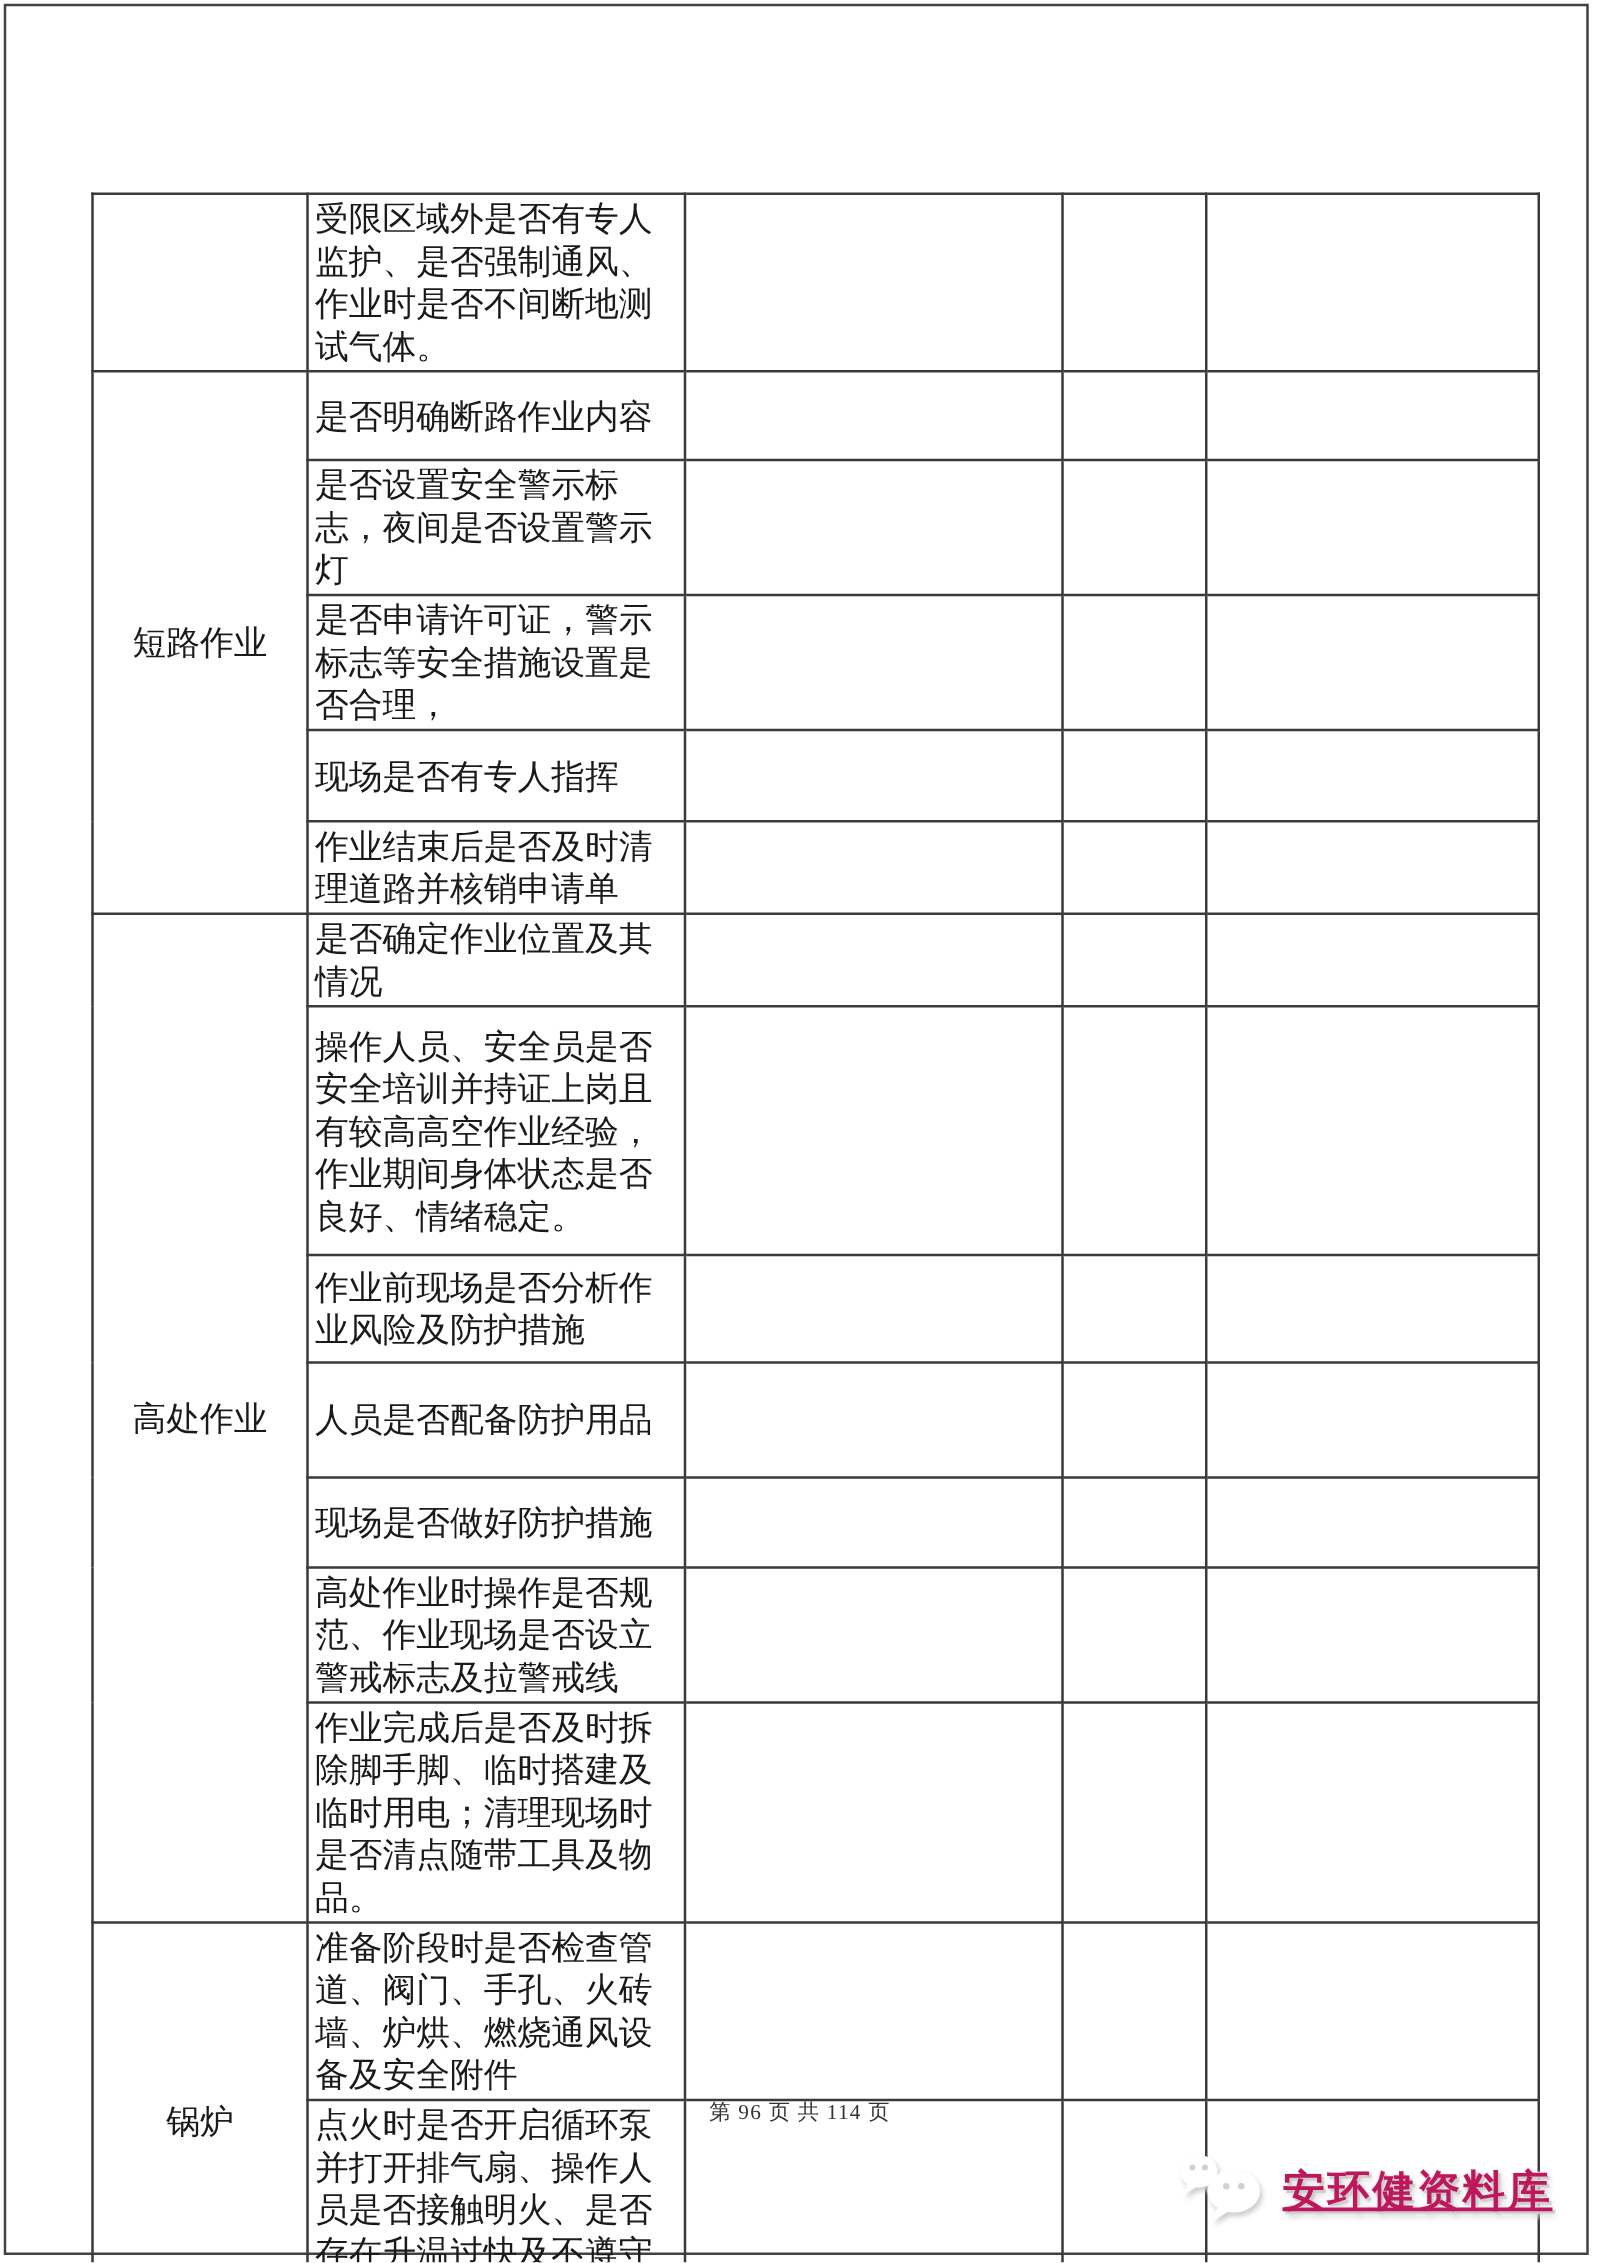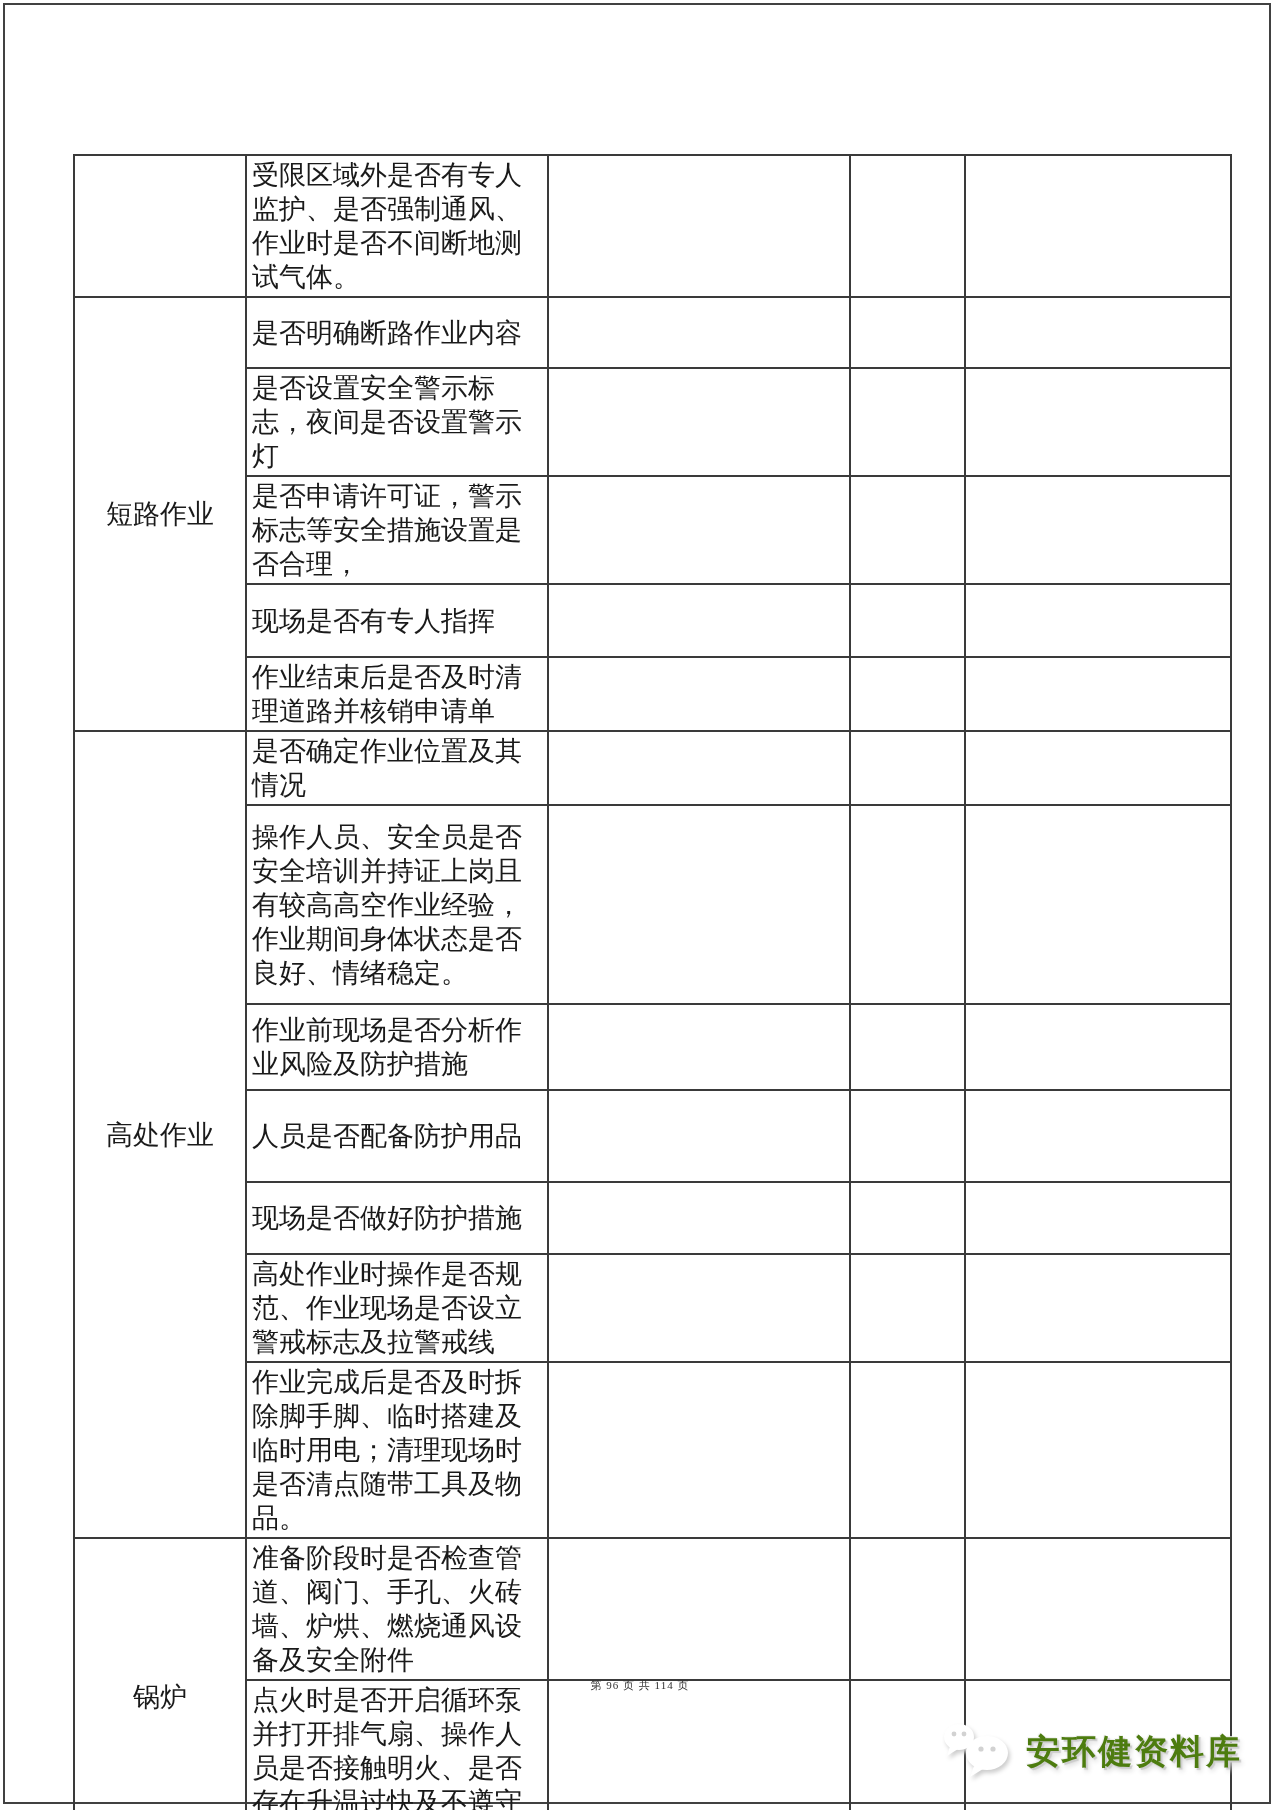--- a/index.html
+++ b/index.html
@@ -41,40 +41,41 @@
     padding:2px 2px 2px 5px;
     text-align:left;
     margin-left:26px;
   }
   td.empty{padding:0;}
   #footer{
     position:absolute;
     left:0;top:1678px;
     width:1280px;
     text-align:center;
-    font-size:11px;
+    font-size:17px;
     letter-spacing:1px;
     color:#333333;
     font-family:"Liberation Serif","DejaVu Serif",serif;
   }
   #watermark{
     position:absolute;
     top:1720px;
     right:38px;
     display:flex;
     align-items:center;
     gap:10px;
   }
   #watermark .wm-text{
     font-family:"Liberation Sans","DejaVu Sans",sans-serif;
     font-weight:bold;
     font-size:34px;
     letter-spacing:2px;
-    color:#4d7c0f;
+    color:#be185d;
     text-shadow:2px 2px 1px #cccccc, 3px 4px 5px #d9d9d9, -1px -1px 0 #f2f2f2;
+    text-decoration:underline;
   }
   #watermark svg{
     filter:drop-shadow(2px 3px 2px #cccccc);
   }
 </style>
 </head>
 <body>
 
 <div id="page">
 

